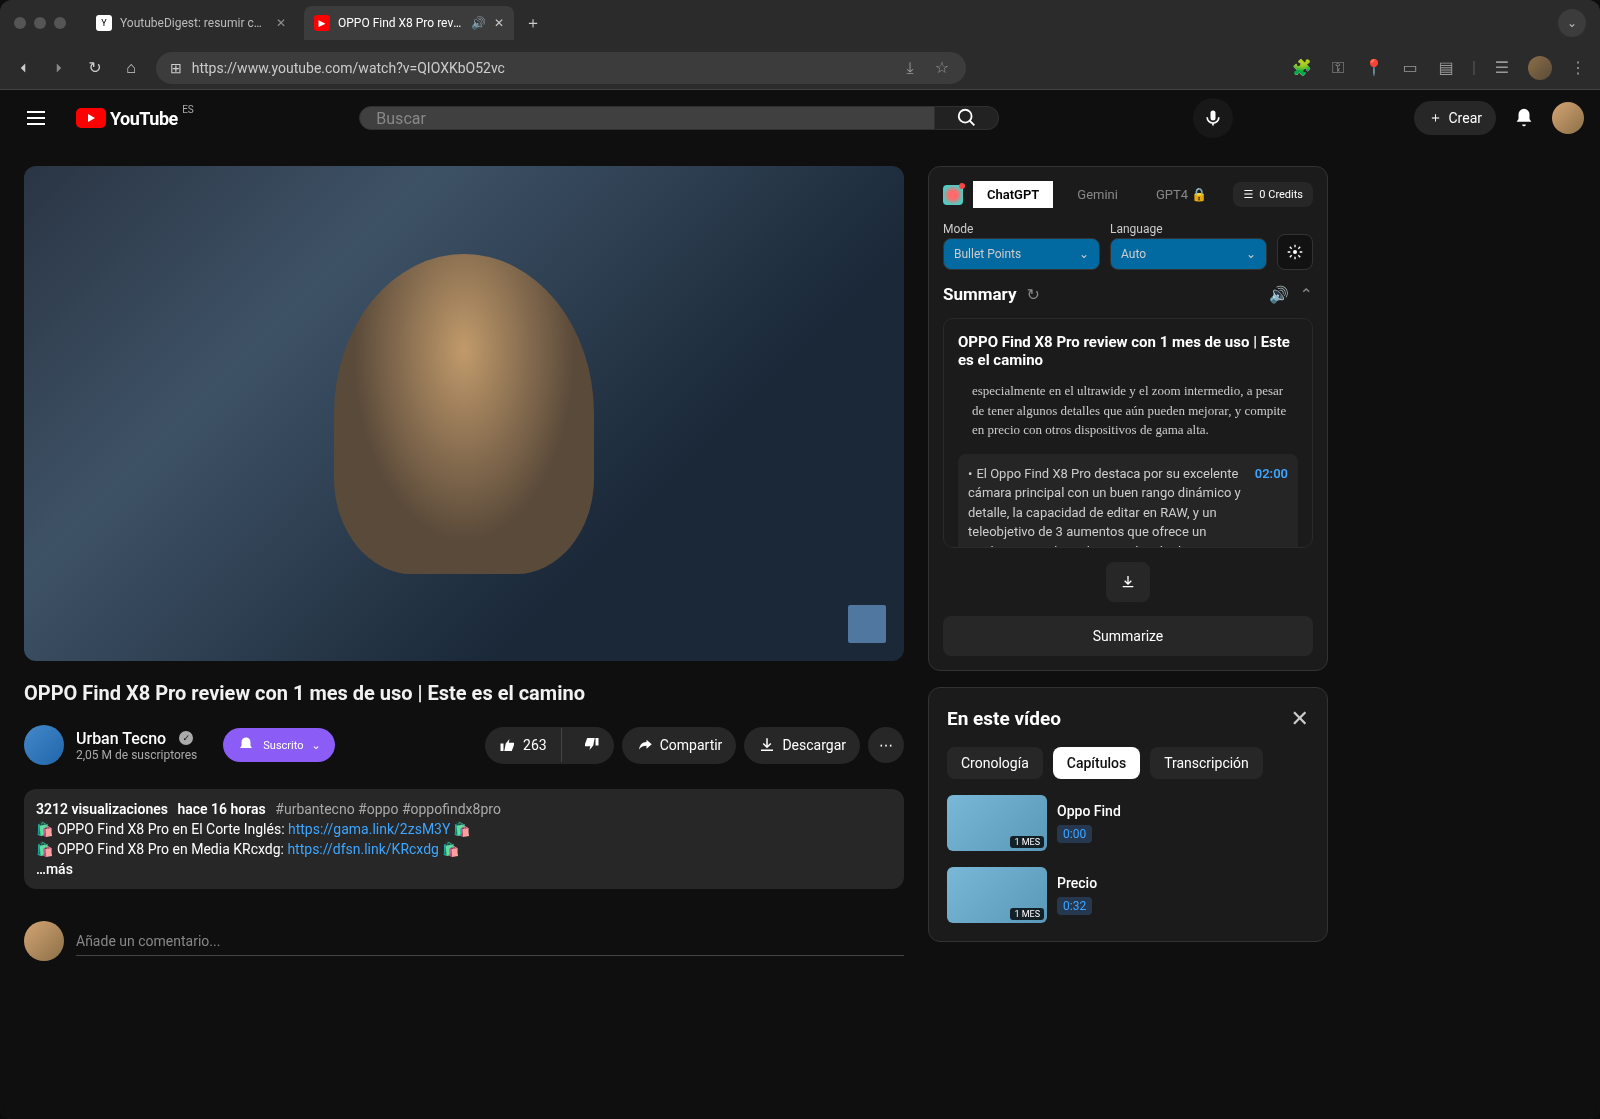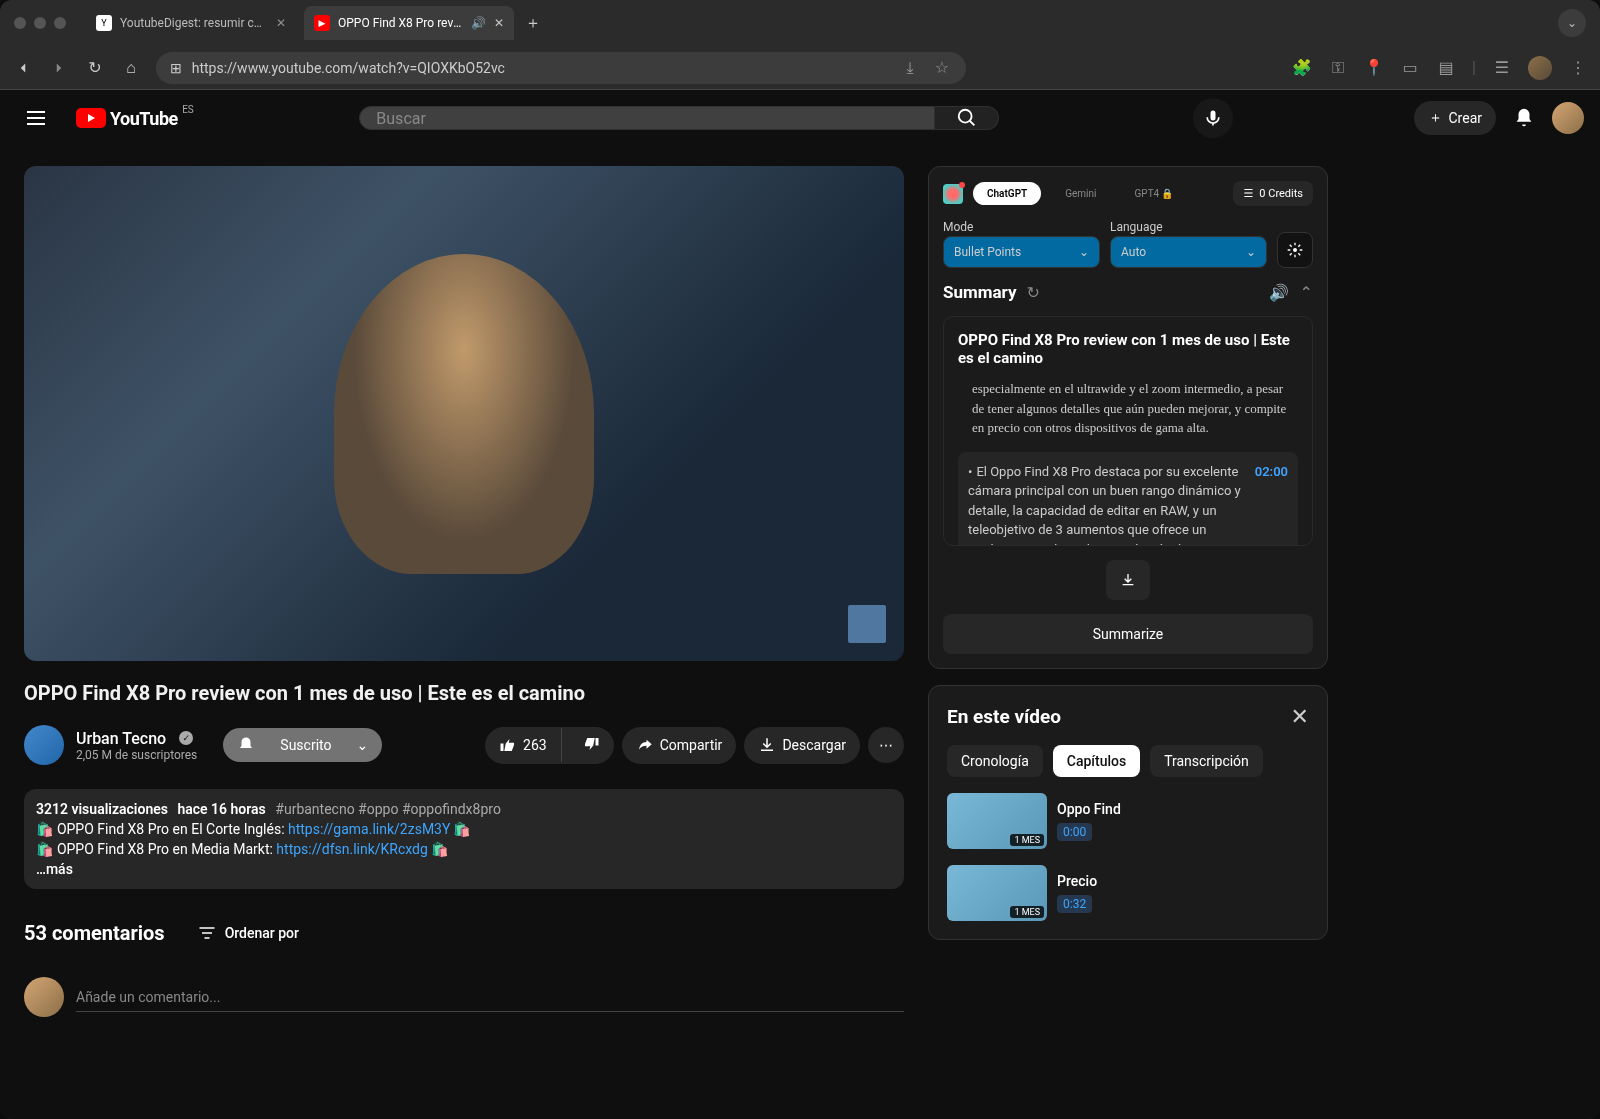--- a/index.html
+++ b/index.html
@@ -45,21 +45,21 @@
 .video-placeholder { width: 100%; height: 100%; display: flex; align-items: center; justify-content: center; position: relative; }
 .video-figure { width: 260px; height: 320px; background: radial-gradient(ellipse at 50% 30%, #c19a6b 0%, #5a4a3a 60%); border-radius: 50% 50% 30% 30%; position: relative; }
 .video-watermark { position: absolute; bottom: 18px; right: 18px; width: 38px; height: 38px; background: #6699cc; border-radius: 2px; opacity: 0.7; }
 .video-title { font-size: 20px; font-weight: 700; color: #f1f1f1; margin-top: 8px; }
 .channel-row { display: flex; align-items: center; gap: 12px; margin-top: 8px; }
 .channel-avatar { width: 40px; height: 40px; border-radius: 50%; background: linear-gradient(135deg, #4488cc, #2266aa); cursor: pointer; }
 .channel-info { display: flex; flex-direction: column; }
 .channel-name { display: flex; align-items: center; gap: 13px; font-size: 16px; font-weight: 500; }
 .verified { width: 14px; height: 14px; background: #aaa; border-radius: 50%; display: flex; align-items: center; justify-content: center; font-size: 9px; color: #0f0f0f; }
 .channel-subs { font-size: 12px; color: #aaa; }
-.sub-btn { display: flex; align-items: center; gap: 25px; background: #737373; padding: 8px 14px; border-radius: 20px; font-size: 14px; margin-left: 14px; cursor: pointer; }
+.sub-btn { display: flex; align-items: center; gap: 8px; background: #8b5cf6; padding: 8px 14px; border-radius: 20px; font-size: 11px; margin-left: 14px; cursor: pointer; }
 .action-btns { margin-left: auto; display: flex; gap: 8px; }
 .pill { display: flex; align-items: center; gap: 6px; background: #272727; padding: 8px 14px; border-radius: 20px; font-size: 14px; cursor: pointer; }
 .pill.split { padding: 0; }
 .pill-l { padding: 8px 14px; border-right: 1px solid #444; }
 .pill-r { padding: 8px 14px; }
 .pill-icon { width: 36px; height: 36px; border-radius: 50%; justify-content: center; padding: 0; }
 .description { background: #272727; border-radius: 12px; padding: 12px; font-size: 14px; margin-top: 12px; }
 .desc-meta { font-weight: 600; display: inline; }
 .hashtag { color: #aaa; margin-left: 6px; }
 .desc-line { margin-top: 4px; }
@@ -70,21 +70,21 @@
 .sort-btn { display: flex; align-items: center; gap: 8px; font-size: 14px; font-weight: 500; cursor: pointer; }
 .comment-add { display: flex; align-items: center; gap: 12px; margin-top: 20px; }
 .comment-avatar { width: 40px; height: 40px; border-radius: 50%; background: linear-gradient(135deg, #d4a574, #8b6f47); }
 .comment-input { flex: 1; background: transparent; border: none; border-bottom: 1px solid #444; padding: 6px 0; color: #fff; font-size: 14px; }
 .comment-input::placeholder { color: #888; }
 .yt-right { width: 400px; display: flex; flex-direction: column; gap: 16px; }
 .ext-panel { background: #1b1b1b; border: 1px solid #333; border-radius: 12px; padding: 14px; display: flex; flex-direction: column; gap: 14px; }
 .ext-top { display: flex; align-items: center; gap: 10px; }
 .ext-logo { width: 20px; height: 20px; background: radial-gradient(circle, #ff6b6b 30%, #4ecdc4 70%); border-radius: 4px; position: relative; }
 .ext-logo::after { content: ''; position: absolute; top: -2px; right: -2px; width: 6px; height: 6px; background: #ff4444; border-radius: 50%; }
-.ext-tab { padding: 6px 14px; border-radius: 12px; font-size: 10px; cursor: pointer; color: #888; }
+.ext-tab { padding: 6px 14px; border-radius: 0; font-size: 13px; cursor: pointer; color: #888; }
 .ext-tab.active { background: #fff; color: #000; font-weight: 600; }
 .ext-credits { margin-left: auto; background: #272727; padding: 6px 10px; border-radius: 8px; font-size: 11px; display: flex; align-items: center; gap: 6px; }
 .ext-controls { display: flex; gap: 10px; }
 .ext-select-group { flex: 1; display: flex; flex-direction: column; gap: 2px; }
 .ext-label { font-size: 12px; color: #ccc; }
 .ext-select { background: #0369a1; border: 1px solid #333; border-radius: 8px; padding: 8px 10px; font-size: 12px; color: #ccc; display: flex; justify-content: space-between; align-items: center; cursor: pointer; }
 .ext-settings { width: 36px; height: 36px; background: #121212; border: 1px solid #333; border-radius: 8px; display: flex; align-items: center; justify-content: center; align-self: flex-end; cursor: pointer; }
 .summary-header { display: flex; align-items: center; gap: 10px; }
 .summary-title { font-size: 17px; font-weight: 700; }
 .summary-refresh { color: #888; cursor: pointer; }
@@ -270,34 +270,25 @@
         </div>
 
         <div class="description">
           <span class="desc-meta">3212 visualizaciones</span>
           <span class="desc-meta" style="margin-left:6px">hace 16 horas</span>
           <span class="hashtag">#urbantecno #oppo #oppofindx8pro</span>
           <div class="desc-line">
             <span>🛍️ OPPO Find X8 Pro en El Corte Inglés: </span><span class="desc-link">https://gama.link/2zsM3Y</span><span> 🛍️</span>
           </div>
           <div class="desc-line">
-            <span>🛍️ OPPO Find X8 Pro en Media Markt: </span><span class="desc-link">https://dfsn.link/KRcxdg</span><span> 🛍️</span>
+            <span>🛍️ OPPO Find X8 Pro en Media KRcxdg: </span><span class="desc-link">https://dfsn.link/KRcxdg</span><span> 🛍️</span>
           </div>
           <div class="desc-more">…más</div>
         </div>
 
-        <div class="comments-header">
-          <span class="comments-count">53 comentarios</span>
-          <div class="sort-btn">
-            <svg width="20" height="20" viewBox="0 0 24 24">
-                <path d="M3 6h18M6 12h12M9 18h6" stroke="currentColor" stroke-width="2"></path>
-              </svg>
-            <span>Ordenar por</span>
-          </div>
-        </div>
         <div class="comment-add">
           <div class="comment-avatar"></div>
           <input class="comment-input" placeholder="Añade un comentario..." style="">
         </div>
       </div>
 
       <div class="yt-right">
         <div class="ext-panel">
           <div class="ext-top">
             <div class="ext-logo"></div>

